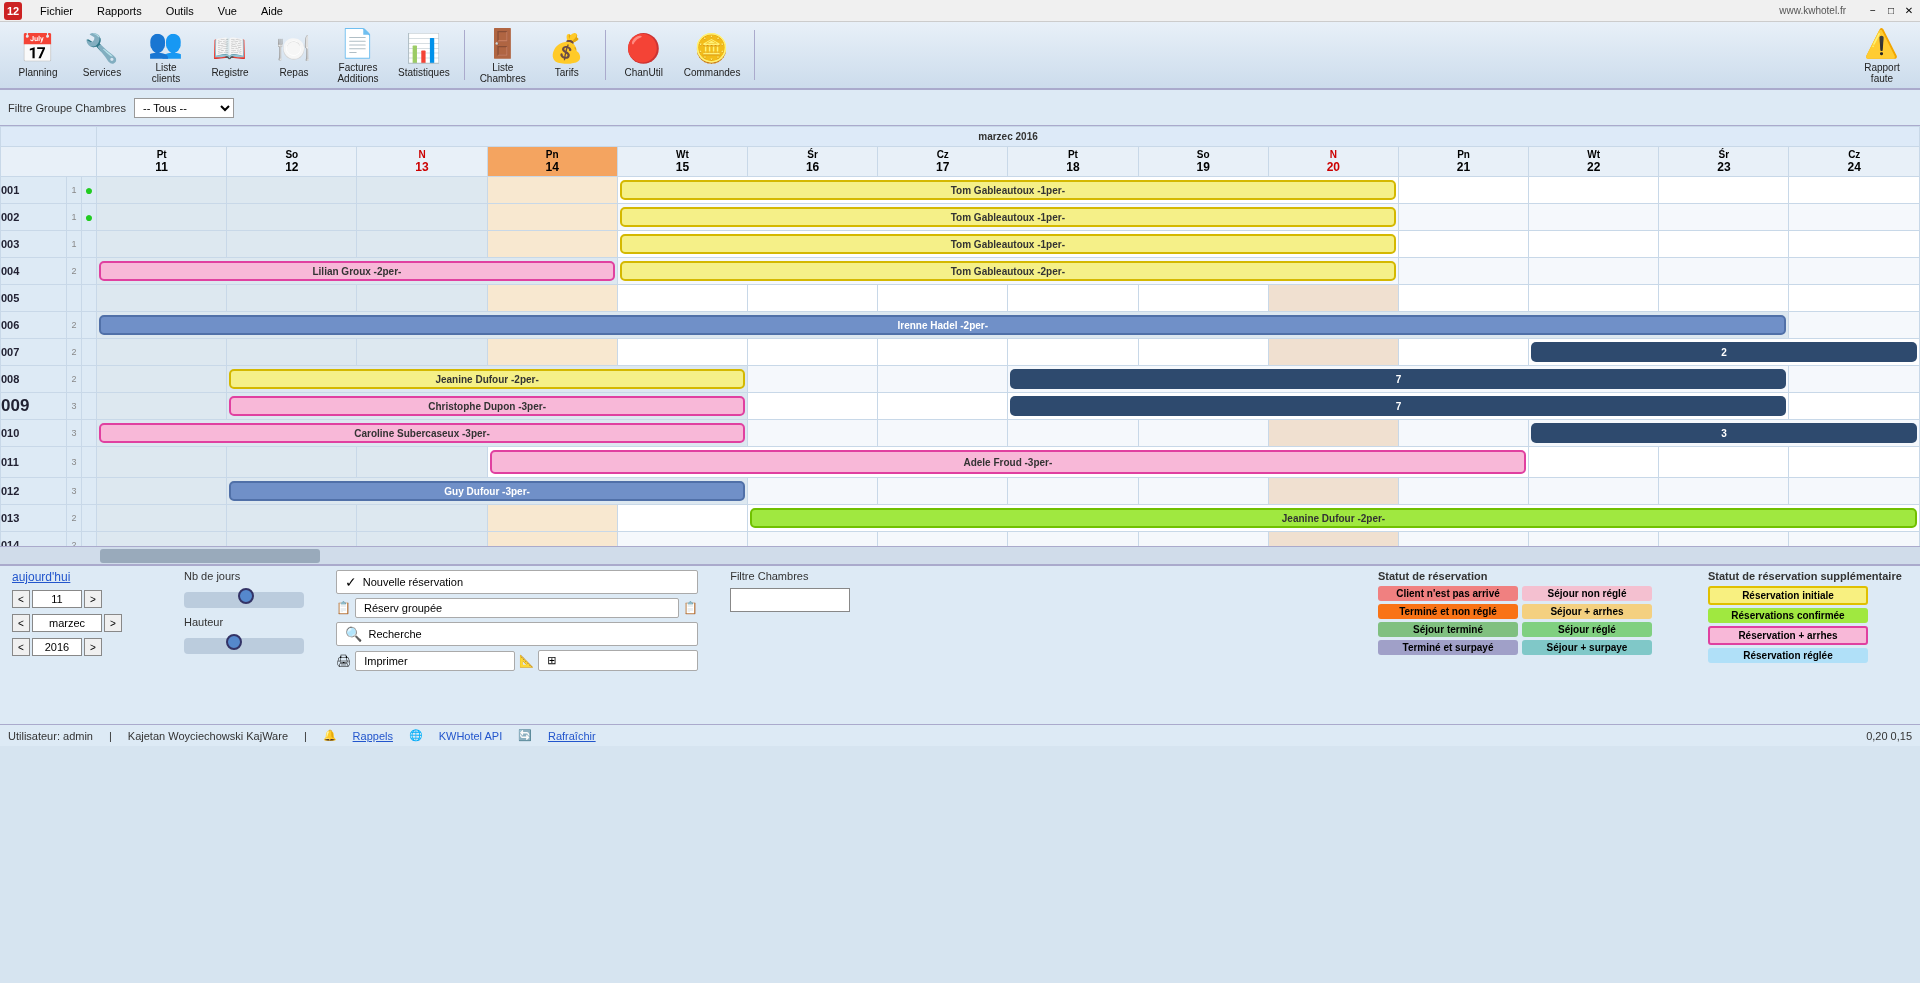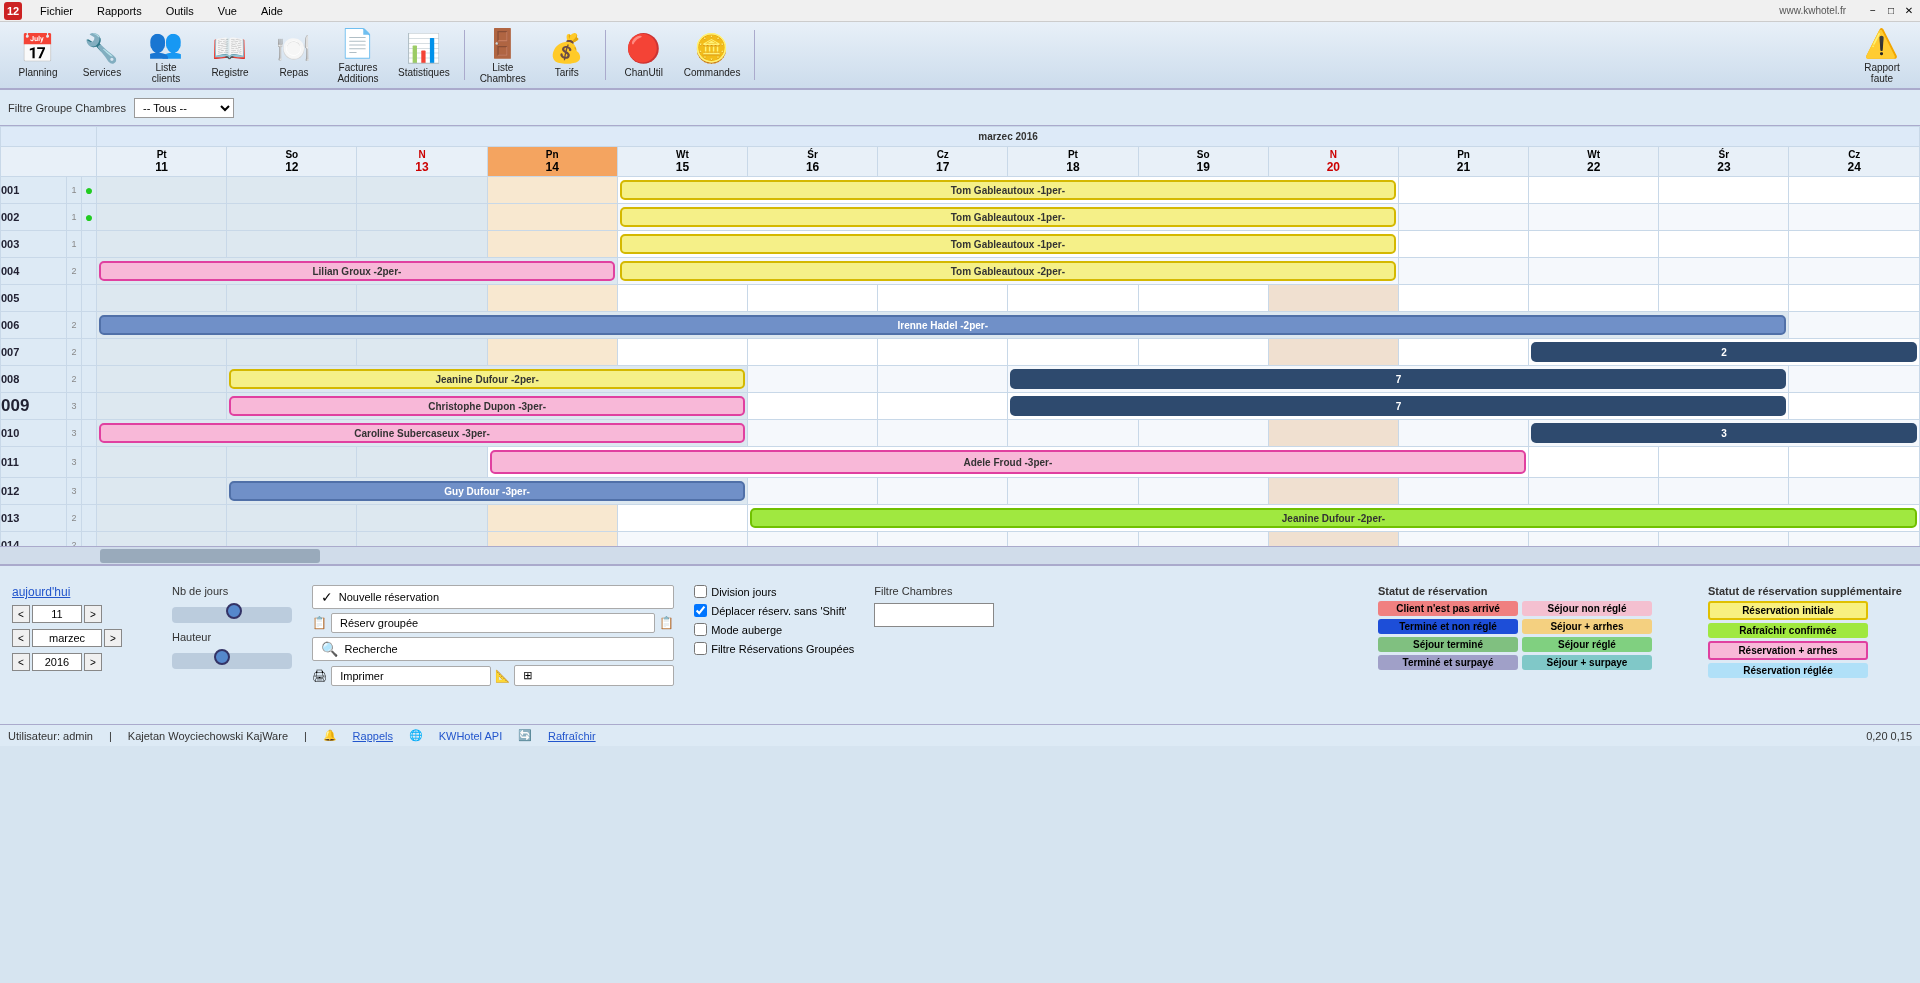--- a/index.html
+++ b/index.html
@@ -120,23 +120,23 @@
       width: 220px; height: 14px;
       background: #9ab;
       border-radius: 3px;
     }
 
     
     #bottom-panel {
       background: #ddeaf5;
       border-top: 2px solid #aac;
       height: 160px;
-      padding: 19px 12px;
+      padding: 4px 12px;
       display: flex;
-      gap: 20px;
+      gap: 32px;
       align-items: flex-start;
     }
 
     .today-link { color: #2255cc; text-decoration: underline; cursor: pointer; font-size: 12px; }
     .nb-jours-section { display: flex; flex-direction: column; gap: 4px; }
     .section-label { font-size: 11px; color: #333; margin-bottom: 2px; }
     .nav-control { display: flex; align-items: center; gap: 2px; }
     .nav-btn { width: 18px; height: 18px; border: 1px solid #888; background: #f0f0f0; cursor: pointer; display: flex; align-items: center; justify-content: center; font-size: 10px; }
     .nav-input { width: 50px; height: 18px; border: 1px solid #888; text-align: center; font-size: 11px; }
     .slider-container { position: relative; width: 120px; height: 16px; background: #bcd; border-radius: 4px; margin: 4px 0; }
@@ -590,68 +590,54 @@
       <div class="action-btn" style="flex:1">
         <span>Imprimer</span>
       </div>
       <span style="font-size:12px">📐</span>
       <div class="action-btn">
         <span>⊞</span>
       </div>
     </div>
   </div>
 
-  <div style="display:flex;flex-direction:column;gap:6px;">
-    <label class="checkbox-item">
-      <input type="checkbox" style=""> Division jours
-    </label>
-    <label class="checkbox-item">
-      <input type="checkbox" checked="" style=""> Déplacer réserv. sans 'Shift'
-    </label>
-    <label class="checkbox-item">
-      <input type="checkbox" style=""> Mode auberge
-    </label>
-    <label class="checkbox-item">
-      <input type="checkbox" style=""> Filtre Réservations Groupées
-    </label>
-  </div>
 
   <div class="filter-chambres-section">
     <div class="section-label">Filtre Chambres</div>
     <input class="filter-input" type="text" value="" style="">
   </div>
 
   <div class="legend-section">
     <div style="display:flex;gap:40px;">
       <div style="min-width:290px;">
         <div class="legend-title">Statut de réservation</div>
         <div class="legend-row">
           <div class="legend-item" style="background:#f08080;min-width:140px">Client n'est pas arrivé</div>
           <div class="legend-item" style="background:#f4c0d0;min-width:130px">Séjour non réglé</div>
         </div>
         <div class="legend-row">
-          <div class="legend-item" style="background:#1d4ed8;min-width:140px">Terminé et non réglé</div>
+          <div class="legend-item" style="background:#f97316;min-width:140px">Terminé et non réglé</div>
           <div class="legend-item" style="background:#f4d080;min-width:130px">Séjour + arrhes</div>
         </div>
         <div class="legend-row">
           <div class="legend-item" style="background:#80c080;min-width:140px">Séjour terminé</div>
           <div class="legend-item" style="background:#80d080;min-width:130px">Séjour réglé</div>
         </div>
         <div class="legend-row">
           <div class="legend-item" style="background:#a0a0c8;min-width:140px">Terminé et surpayé</div>
           <div class="legend-item" style="background:#80c8c8;min-width:130px">Séjour + surpaye</div>
         </div>
       </div>
       <div style="min-width:200px;">
         <div class="legend-title">Statut de réservation supplémentaire</div>
         <div class="legend-row">
           <div class="legend-item" style="background:#f8f080;border:2px solid #e0c000;min-width:160px">Réservation initiale</div>
         </div>
         <div class="legend-row">
-          <div class="legend-item" style="background:#a0e840;min-width:160px">Rafraîchir confirmée</div>
+          <div class="legend-item" style="background:#a0e840;min-width:160px">Réservations confirmée</div>
         </div>
         <div class="legend-row">
           <div class="legend-item" style="background:#f8b8d8;border:2px solid #e040a0;min-width:160px">Réservation + arrhes</div>
         </div>
         <div class="legend-row">
           <div class="legend-item" style="background:#b0e0f8;min-width:160px">Réservation réglée</div>
         </div>
       </div>
     </div>
   </div>

